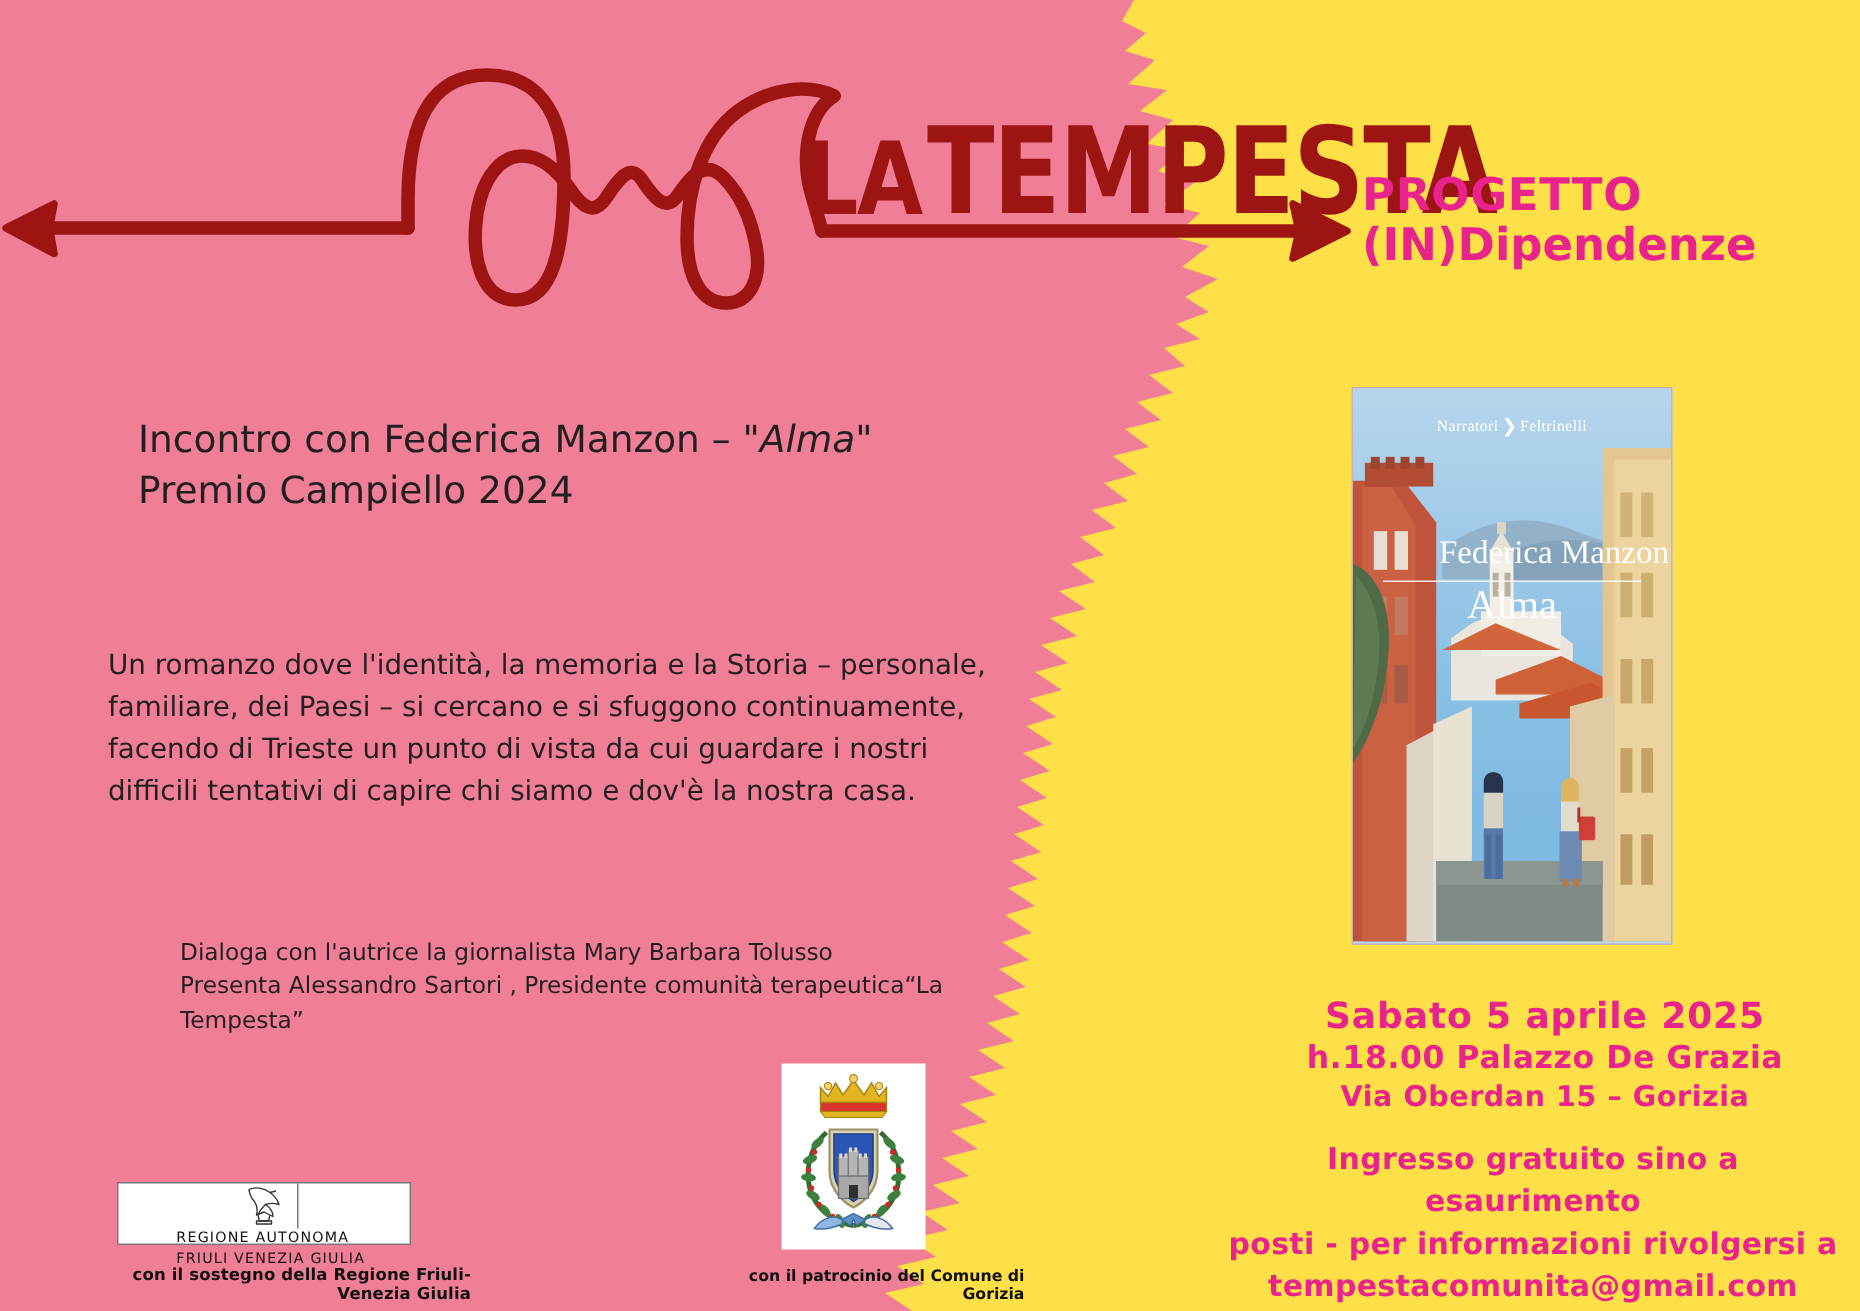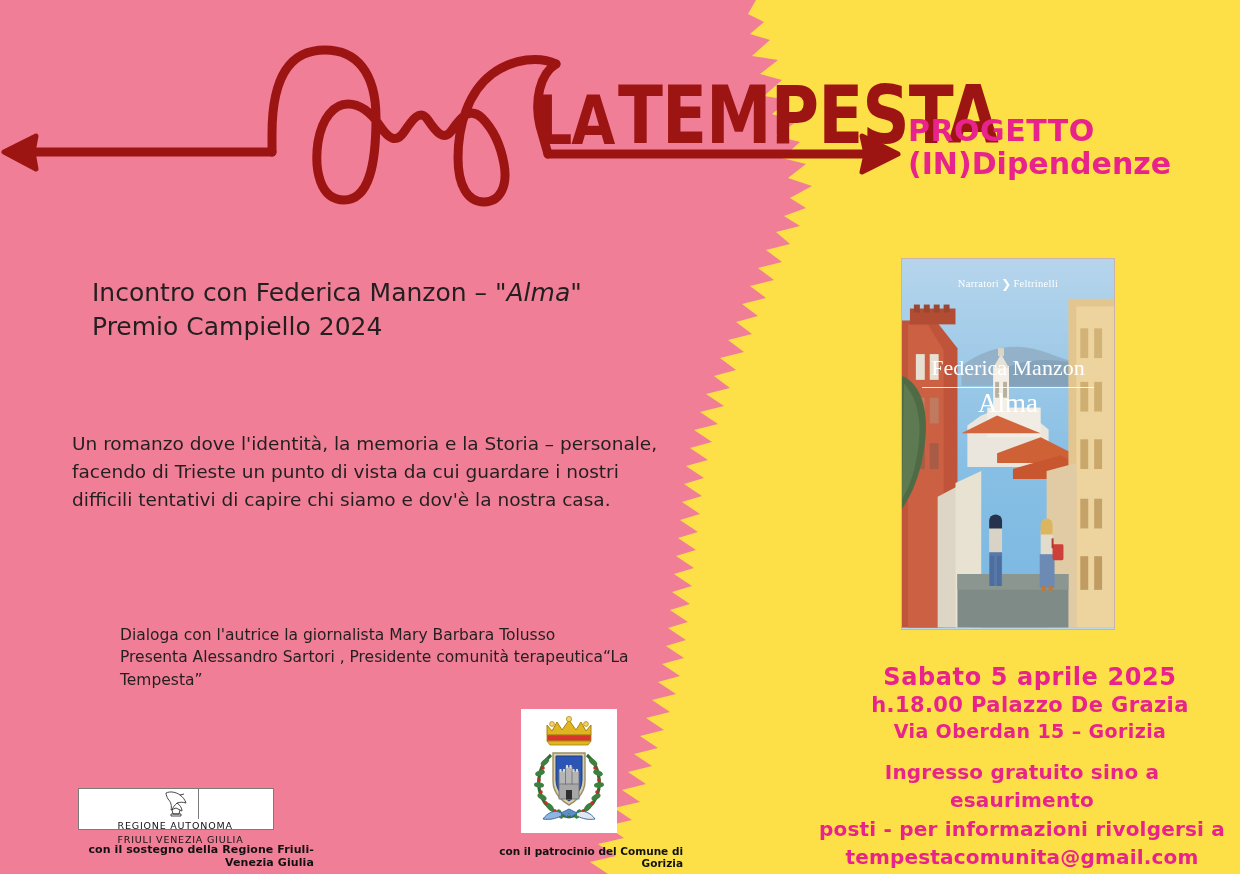--- a/index.html
+++ b/index.html
@@ -160,20 +160,21 @@
   .book-author {
     position: absolute;
     top: 96px;
     left: 0;
     width: 100%;
     text-align: center;
     font-family: "Liberation Serif", serif;
     font-size: 22px;
     color: #ffffff;
     white-space: nowrap;
+    padding-left: 28px;
   }
   .book-rule {
     position: absolute;
     top: 128px;
     left: 20px;
     right: 20px;
     height: 1px;
     background: rgba(255,255,255,0.85);
   }
   .book-title {
@@ -337,20 +338,21 @@
     <div class="progetto-line2">(IN)Dipendenze</div>
   </div>
 
   <div class="headline">
     <div><span>Incontro con Federica Manzon – "</span><span class="ital">Alma</span><span>"</span></div>
     <div>Premio Campiello 2024</div>
   </div>
 
   <div class="synopsis">
     <div>Un romanzo dove l'identità, la memoria e la Storia – personale,</div>
+    <div>familiare, dei Paesi – si cercano e si sfuggono continuamente,</div>
     <div>facendo di Trieste un punto di vista da cui guardare i nostri</div>
     <div>difficili tentativi di capire chi siamo e dov'è la nostra casa.</div>
   </div>
 
   <div class="credits">
     <div>Dialoga con l'autrice la giornalista Mary Barbara Tolusso</div>
     <div>Presenta Alessandro Sartori , Presidente  comunità terapeutica“La Tempesta”</div>
   </div>
 
   <div class="book">

